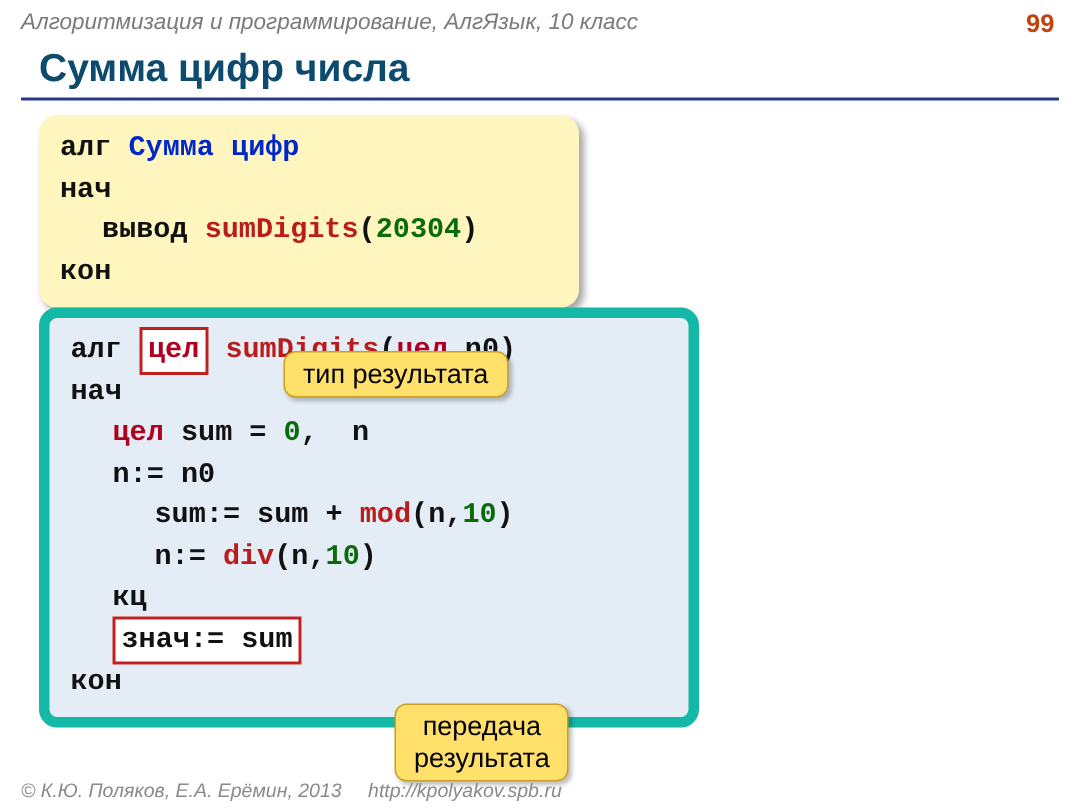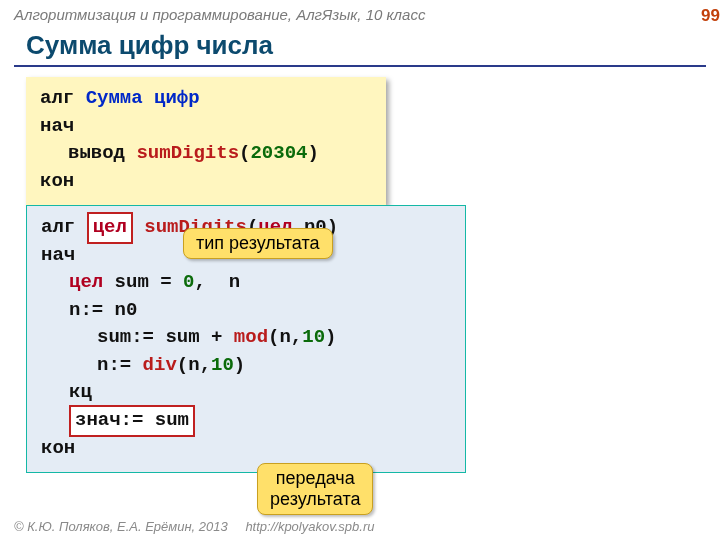--- a/index.html
+++ b/index.html
@@ -8,21 +8,21 @@
     padding: 0;
     width: 720px;
     height: 540px;
     background: #fff;
     font-family: Arial, sans-serif;
     position: relative;
   }
   .header-bar {
     display: flex;
     justify-content: space-between;
-    padding: 6px 0 2px 14px;
+    padding: 6px 17px 2px 14px;
     color: #7a7a7a;
     font-style: italic;
     font-size: 15px;
   }
   .page-num {
     font-style: normal;
     font-weight: bold;
     color: #c2410c;
     font-size: 17px;
   }
@@ -39,31 +39,32 @@
   }
   .codebox {
     margin: 0 0 0 26px;
     padding: 8px 14px 10px 14px;
     font-family: "Courier New", monospace;
     font-size: 19px;
     font-weight: bold;
     line-height: 1.45;
     position: relative;
     box-shadow: 3px 3px 5px rgba(0,0,0,0.35);
+    border-radius: 12px;
   }
   .codebox.yellow {
     background: #fff6bf;
     width: 360px;
   }
   .codebox.blue {
     background: #e4ecf5;
     width: 440px;
     margin-top: 0;
     box-shadow: none;
-    border: 1px solid #14b8a6;
+    border: 7px solid #14b8a6;
   }
   .kw { color: #111; }
   .name { color: #0028c8; }
   .func { color: #b91c1c; }
   .num { color: #0b6b0b; }
   .type { color: #b00020; }
   .paren { color: #111; }
   .ind1 { padding-left: 28px; display:inline-block;}
   .ind2 { padding-left: 56px; display:inline-block;}
   .highlight-box {

